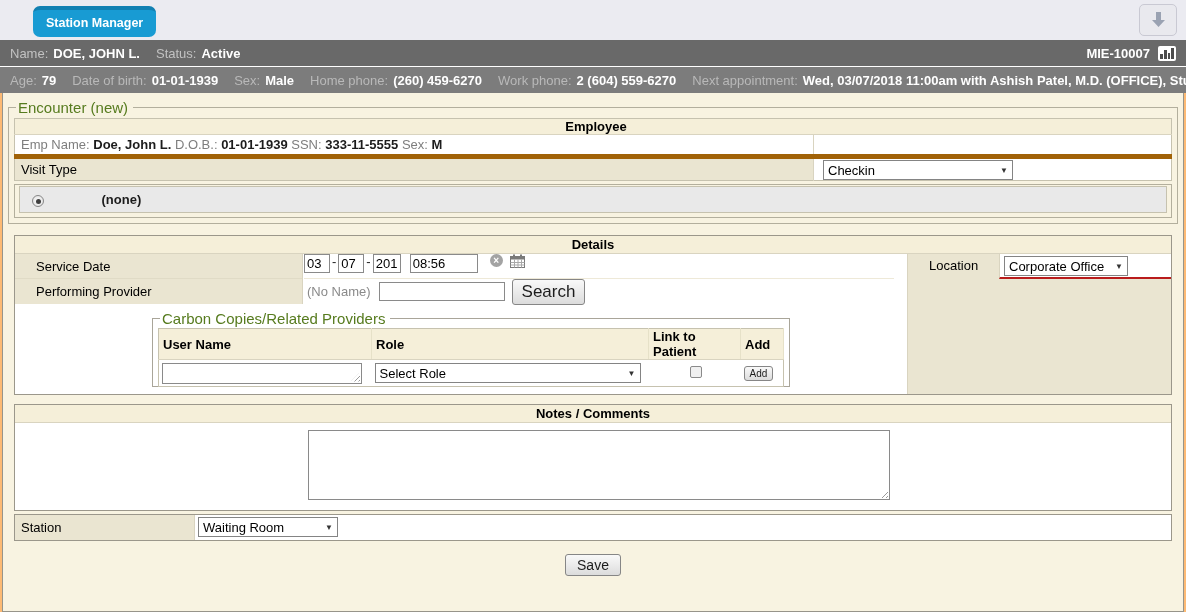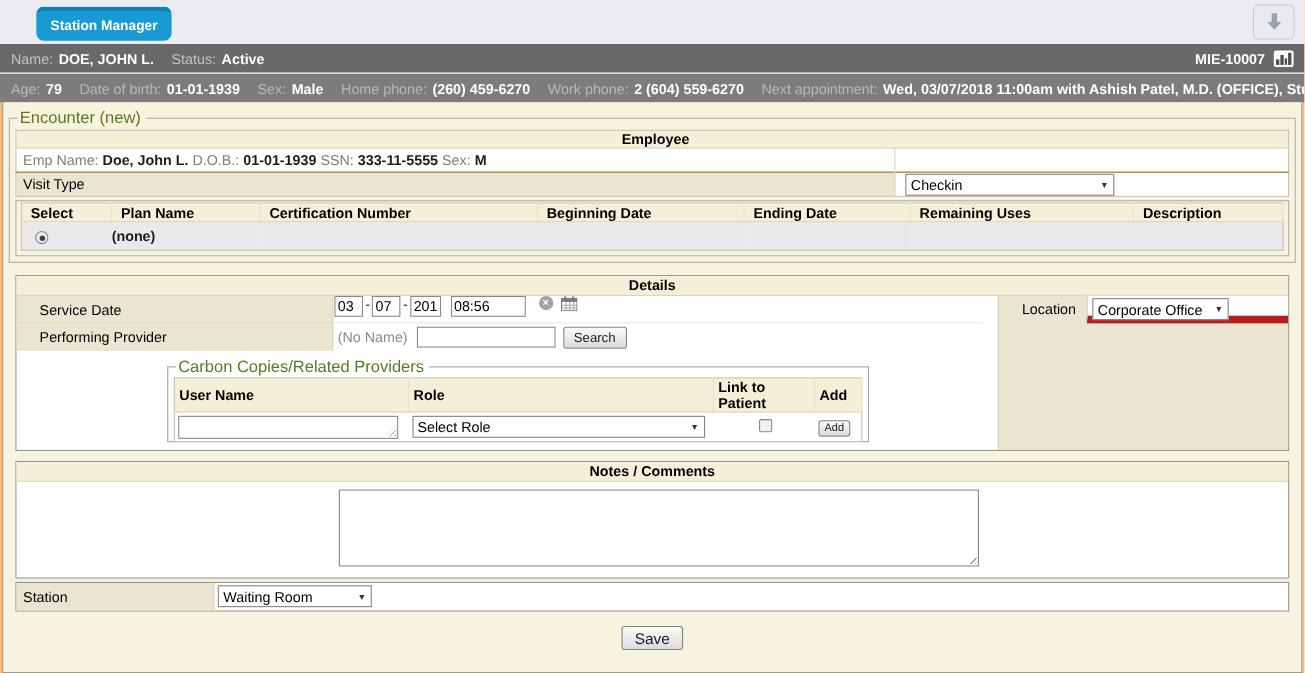--- a/index.html
+++ b/index.html
@@ -35,21 +35,21 @@
   legend { color:#567b1e; font-weight:normal; font-size:15px; padding:0 5px 0 2px; margin-left:2px;margin-top:12px; }
 
   .enc { margin:6px 5px 0; padding:0 5px 5px; }
 
   table { border-collapse:collapse; table-layout:fixed; font-size:13px; background:#fff; }
   .emp { width:100%; border:1px solid #c6c2af; margin-top:2px; }
   .emp .hdr td { background:#f5efd9; text-align:center; font-weight:bold; height:16px;
                  border-bottom:1px solid #d9d4c0; }
   .emp td { height:22px; padding-left:6px; vertical-align:middle; }
   .emp .c1 { border-right:1px solid #d9d4c0; }
-  .emp .vt td { border-top:1px solid #a16207; }
+  .emp .vt td { border-top:5px solid #a16207; }
   .emp .vt .c1 { background:#eae5d1; }
   .flabel { color:#7e7e7e; }
   .fval { font-weight:bold; color:#1c1c1c; }
 
   .ins { margin-top:3px; padding:0 4px 4px; border:1px solid #b3af9d; }
   .ins-tbl { width:100%; border:1px solid #c6c2af; margin-top:1px; }
   .ins-tbl th { background:#f5efd9; text-align:left; font-weight:bold; height:17px;
                 padding-left:8px; border-right:1px solid #e6e1c8; border-bottom:1px solid #d9d4c0; }
   .ins-tbl td { background:#e9e9e9; height:26px; vertical-align:middle; }
 
@@ -70,27 +70,27 @@
               display:flex; align-items:center; font-size:13px; }
   .din { height:19px; border:1px solid #8a8a8a; font-size:13px; padding:0 2px; font-family:inherit; }
   .w-mm { width:26px; } .w-dd { width:26px; } .w-yy { width:28px; } .w-time { width:68px; margin-left:9px; }
   .dash { margin:0 2px; color:#222; }
   .clear-icon { width:13px; height:13px; border-radius:50%; background:#a3a3a3; color:#fff;
                 font-size:10px; line-height:13px; text-align:center; font-weight:bold; margin-left:12px; cursor:pointer; }
   .cal-icon { margin-left:7px; display:inline-flex; cursor:pointer; }
   .noname { color:#8a8a8a; margin-left:3px; }
   .pp-input { width:126px; margin-left:8px; }
   .btn { background:linear-gradient(#f9f9f9,#dcdcdc); border:1px solid #868686; border-radius:3px;
-         font-size:12px; font-family:inherit; color:#1c1c1c; cursor:pointer; }
+         font-size:17px; font-family:inherit; color:#1c1c1c; cursor:pointer; }
   .search-btn { margin-left:7px; padding:2px 9px; }
   .det-right { position:absolute; left:892px; top:0; right:0; bottom:0; background:#eae5d1;
                border-left:1px solid #d9d4c0; font-size:13px; }
   .loc-label { position:absolute; left:21px; top:4px; }
-  .loc-cell { position:absolute; left:80px; top:0; right:0; height:25px; background:#fff;
-              border-left:1px solid #d9d4c0; border-bottom:7px solid #b91c1c; }
+  .loc-cell { position:absolute; left:91px; top:0; right:0; height:25px; background:#fff;
+              border-left:1px solid #d9d4c0; border-bottom:2px solid #b91c1c; }
 
   
   .sel { display:inline-flex; align-items:center; justify-content:space-between; height:20px;
          border:1px solid #848484; background:#fff; font-size:13px; padding:0 4px;
          vertical-align:top; cursor:pointer; }
   .caret { font-size:8px; color:#333; margin-left:6px; }
 
   
   .carbon-fs { position:absolute; left:137px; top:56px; width:637px; height:77px; background:#fff;
                border:1px solid #a9a599; padding:0 5px 4px; }
@@ -239,29 +239,20 @@
           <colgroup>
             <col style="width:82px">
               <col style="width:135px">
               <col style="width:252px">
               <col style="width:188px">
             <col style="width:151px">
               <col style="width:203px">
               <col>
           </colgroup>
           <tbody>
-              <tr>
-            <th>Select</th>
-            <th>Plan Name</th>
-            <th>Certification Number</th>
-            <th>Beginning Date</th>
-            <th>Ending Date</th>
-            <th>Remaining Uses</th>
-            <th>Description</th>
-          </tr>
           <tr>
             <td><span class="radio"></span></td>
             <td><span class="none-val">(none)</span></td>
             <td></td>
                 <td></td>
                 <td></td>
                 <td></td>
                 <td></td>
           </tr>
         </tbody>

